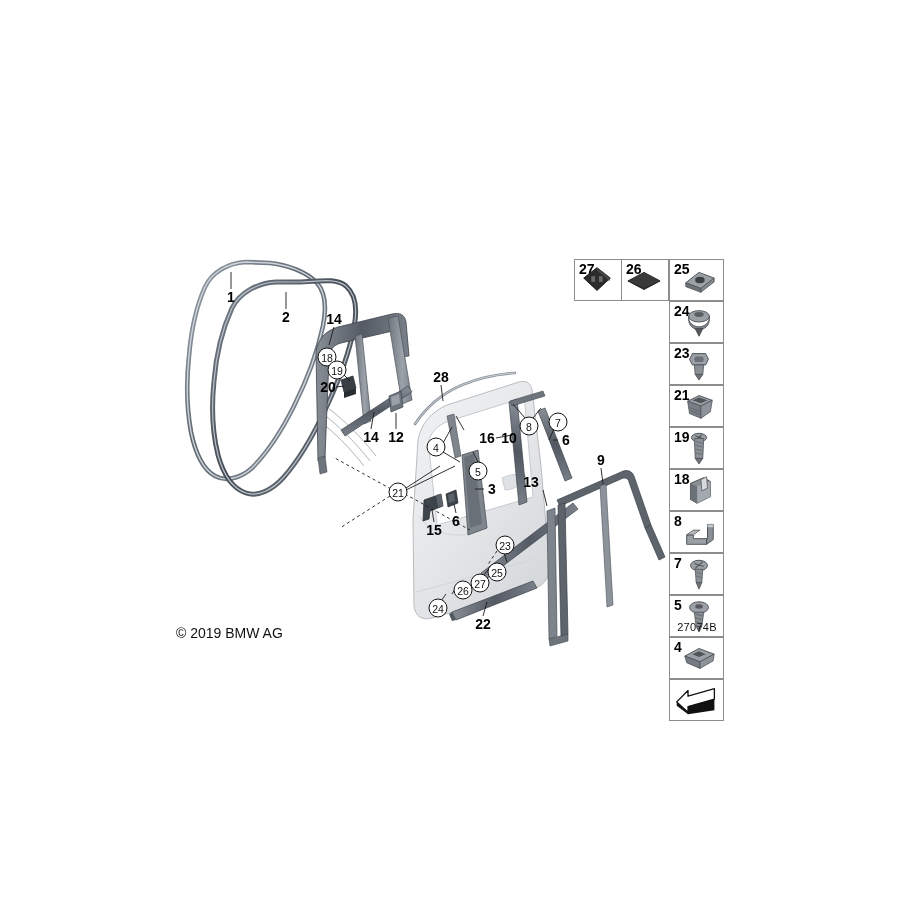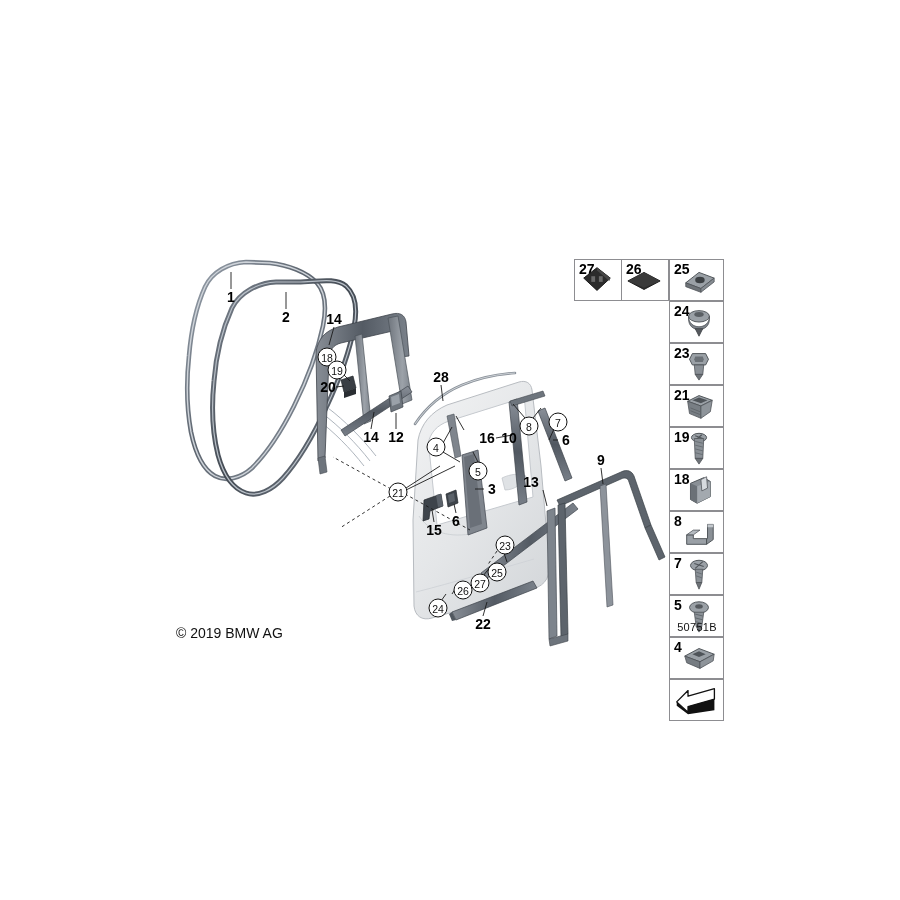--- a/index.html
+++ b/index.html
@@ -501,16 +501,16 @@
       <span class="lgnum"></span>
       <span class="lgart" style="left:2px;right:2px;width:auto;">
         <svg viewBox="0 0 52 38" preserveAspectRatio="xMidYMid meet">
           <path d="M5,21 L17,9 L17,15 L45,7 L45,18 L17,26 L17,32 Z" fill="#ffffff" stroke="#111" stroke-width="1.4" stroke-linejoin="round"></path>
           <path d="M5,21 L17,32 L17,26 L45,18 L45,30 L17,34 L5,25 Z" fill="#111"></path>
         </svg>
       </span>
     </div>
   </div>
 
-  <div id="diagcode">50751B</div>
+  <div id="diagcode">27074B</div>
   <div id="copyright">© 2019 BMW AG</div>
 
 </div>
 
 </body></html>

